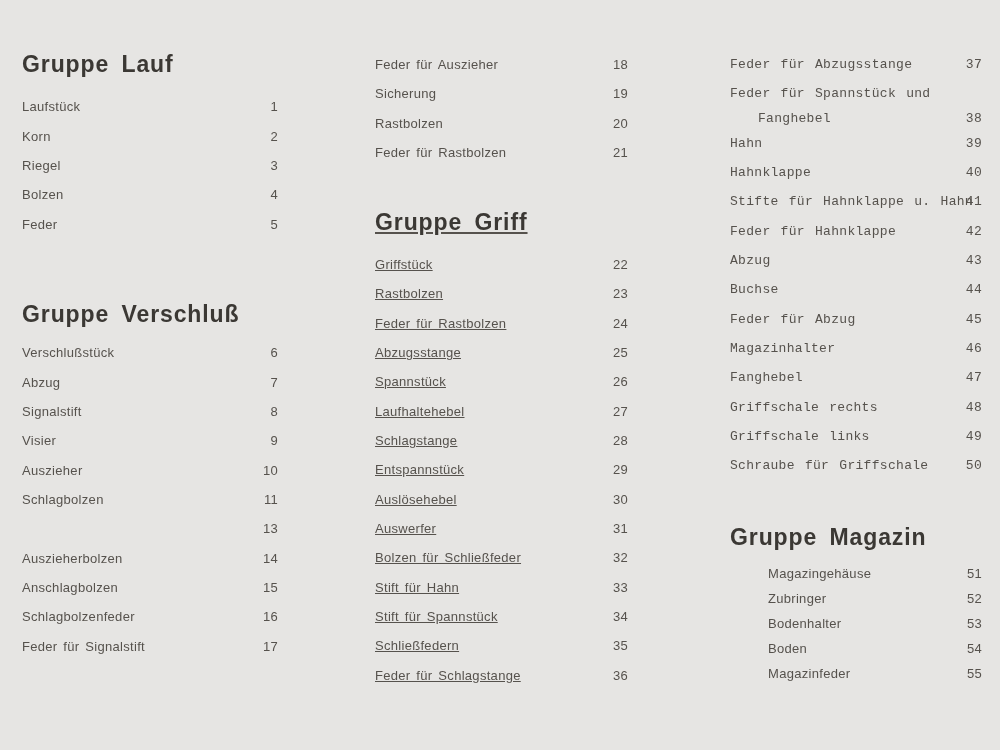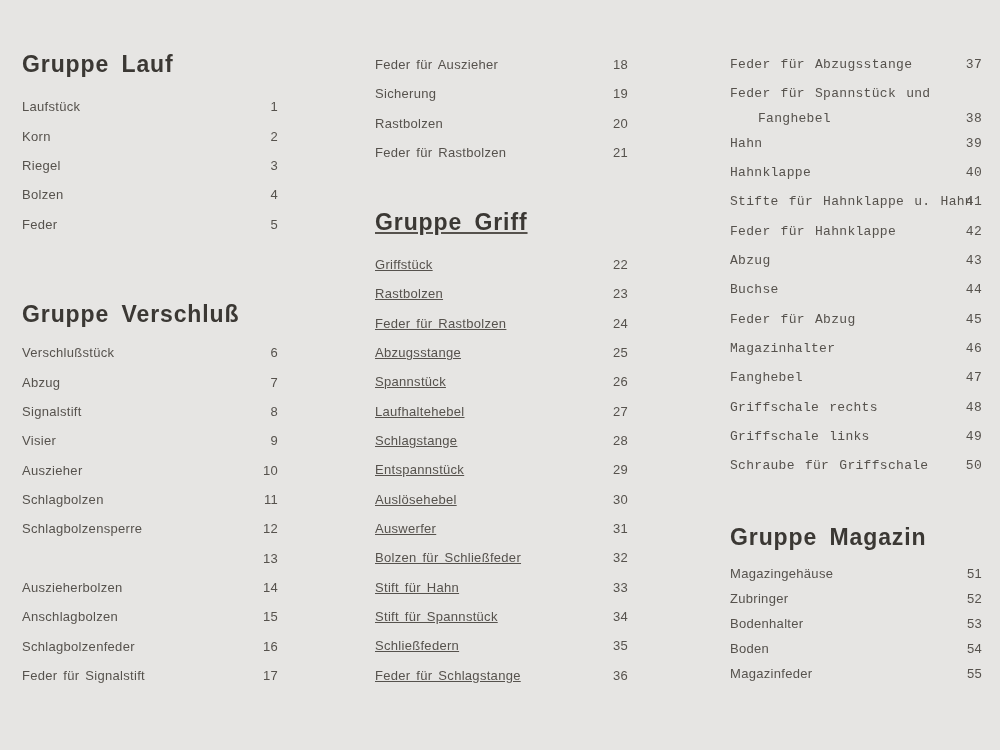--- a/index.html
+++ b/index.html
@@ -28,21 +28,21 @@
   #c1s1 .heading { margin-bottom: 13px; }
   #c1s2 .heading { margin-bottom: 9px; }
   #c2s2 .heading { margin-bottom: 12.7px; }
   #c3s2 .heading { margin-bottom: 9px; }
 
   .row {
     position: relative;
     height: 29.34px; line-height: 29.34px;
     font-size: 13px; letter-spacing: 0.3px; word-spacing: 2px;
   }
-  #c3s2 .row { height: 25px; line-height: 25px; }
+  #c3s2 .row { height: 25px; line-height: 25px; margin-left: 38px; }
   .lbl { white-space: nowrap; }
   .num { position: absolute; right: 0; top: 0; }
 
   .item2 .r1 { height: 29.34px; line-height: 29.34px; }
   .item2 .r2 { height: 20px;    line-height: 20px; }
   .indent2 { padding-left: 28px; }
 </style>
 </head>
 <body style="--bg: #e6e5e3; --fg: #56524d; --hfg: #3b3834;">
 
@@ -106,24 +106,20 @@
         <div class="row">
           <span class="lbl">Auszieher</span>
           <span class="num">10</span>
         </div>
 
         <div class="row">
           <span class="lbl">Schlagbolzen</span>
           <span class="num">11</span>
         </div>
 
-        <div class="row">
-          <span class="lbl">Schlagbolzensperre</span>
-          <span class="num">12</span>
-        </div>
 
         <div class="row">
           <span class="num">13</span>
         </div>
 
         <div class="row">
           <span class="lbl">Auszieherbolzen</span>
           <span class="num">14</span>
         </div>
 

